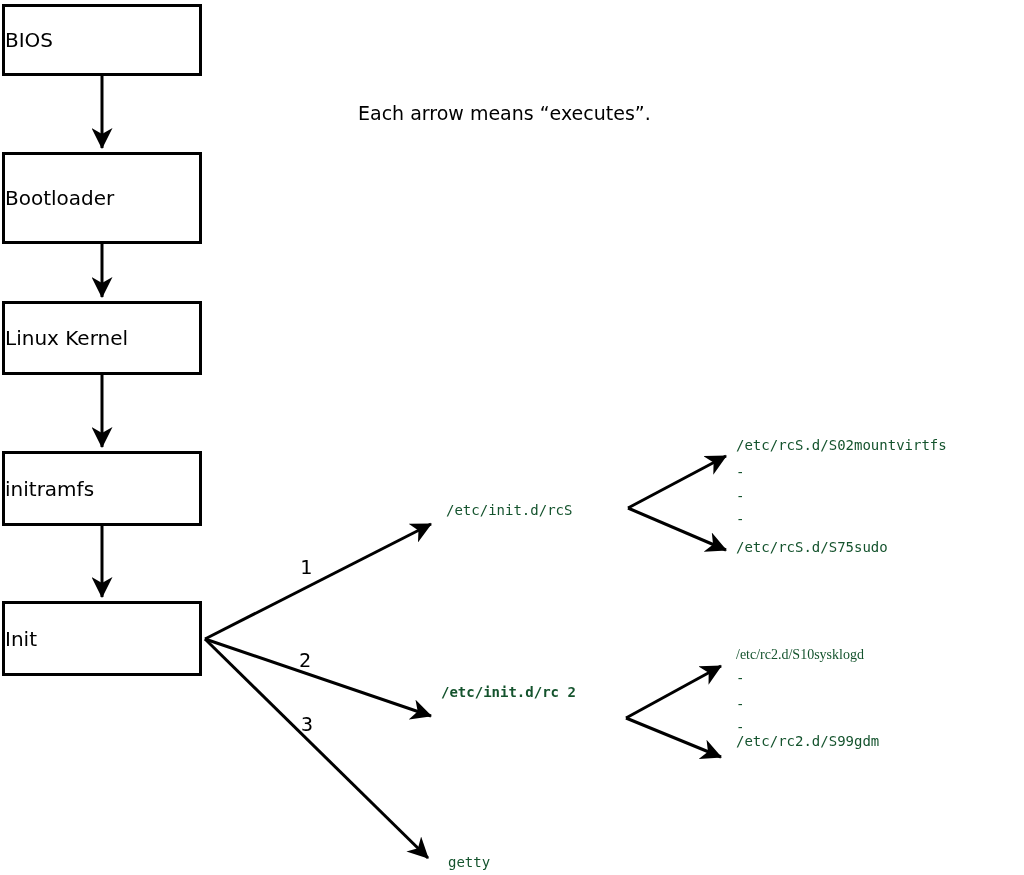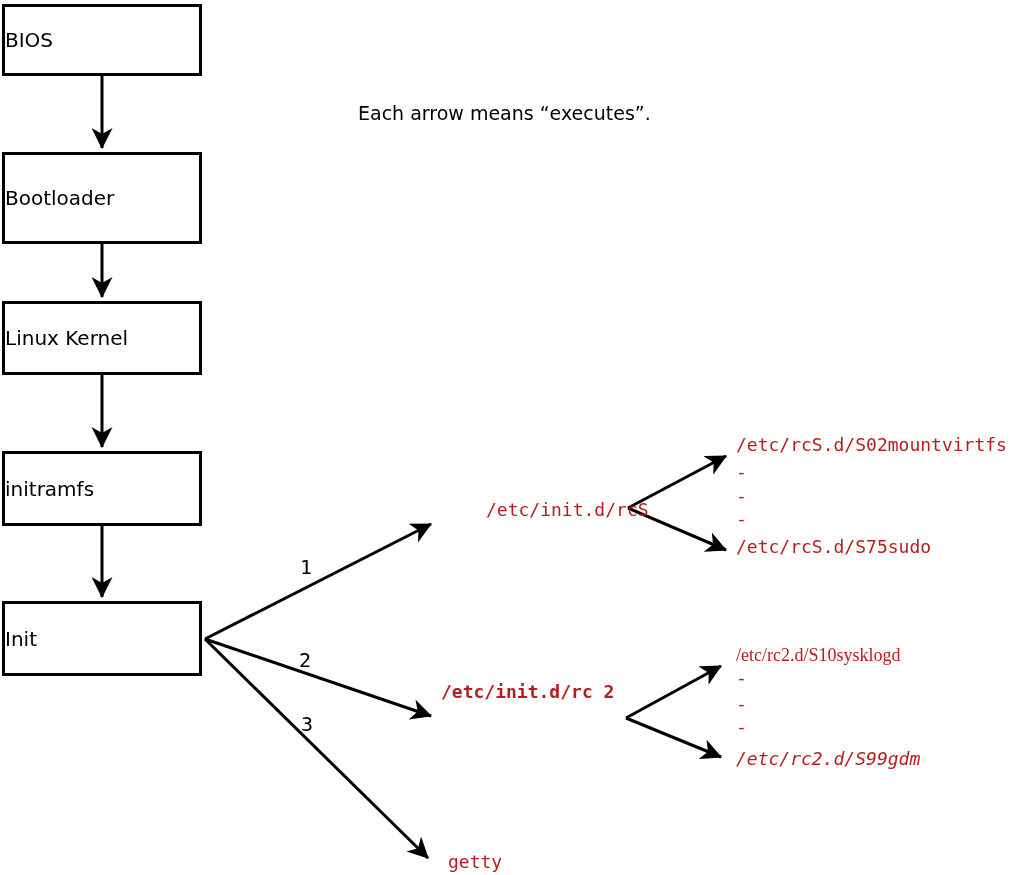--- a/index.html
+++ b/index.html
@@ -46,40 +46,40 @@
     left: 358px;
     top: 102px;
     font-family: "DejaVu Sans", "Liberation Sans", sans-serif;
     font-size: 19px;
     color: #000000;
     white-space: nowrap;
   }
   .mono {
     position: absolute;
     font-family: "DejaVu Sans Mono", "Liberation Mono", monospace;
-    font-size: 18px;
+    font-size: 14px;
     line-height: 22px;
-    color: #b91c1c;
+    color: #14532d;
     white-space: nowrap;
   }
-  .t-rcs   { left: 446px; top: 499px; margin-left: 40px; }
+  .t-rcs   { left: 446px; top: 499px; }
   .t-rc2   { left: 441px; top: 681px; font-weight: bold; }
   .t-getty { left: 448px; top: 851px; }
 
   .t-s02   { left: 736px; top: 434px; }
   .t-rdash1{ left: 736px; top: 461px; }
   .t-rdash2{ left: 736px; top: 485px; }
   .t-rdash3{ left: 736px; top: 508px; }
   .t-s75   { left: 736px; top: 536px; }
 
   .t-s10   { left: 736px; top: 644px; font-family: Liberation Serif, serif; }
   .t-qdash1{ left: 736px; top: 667px; }
   .t-qdash2{ left: 736px; top: 693px; }
   .t-qdash3{ left: 736px; top: 716px; }
-  .t-s99   { left: 736px; top: 748px; font-style: italic; }
+  .t-s99   { left: 736px; top: 730px; }
 
   .arrow-num {
     position: absolute;
     font-family: "DejaVu Sans Mono", "Liberation Mono", monospace;
     font-size: 20px;
     color: #000000;
   }
   .num-1 { left: 300px; top: 555px; }
   .num-2 { left: 299px; top: 648px; }
   .num-3 { left: 301px; top: 712px; }

